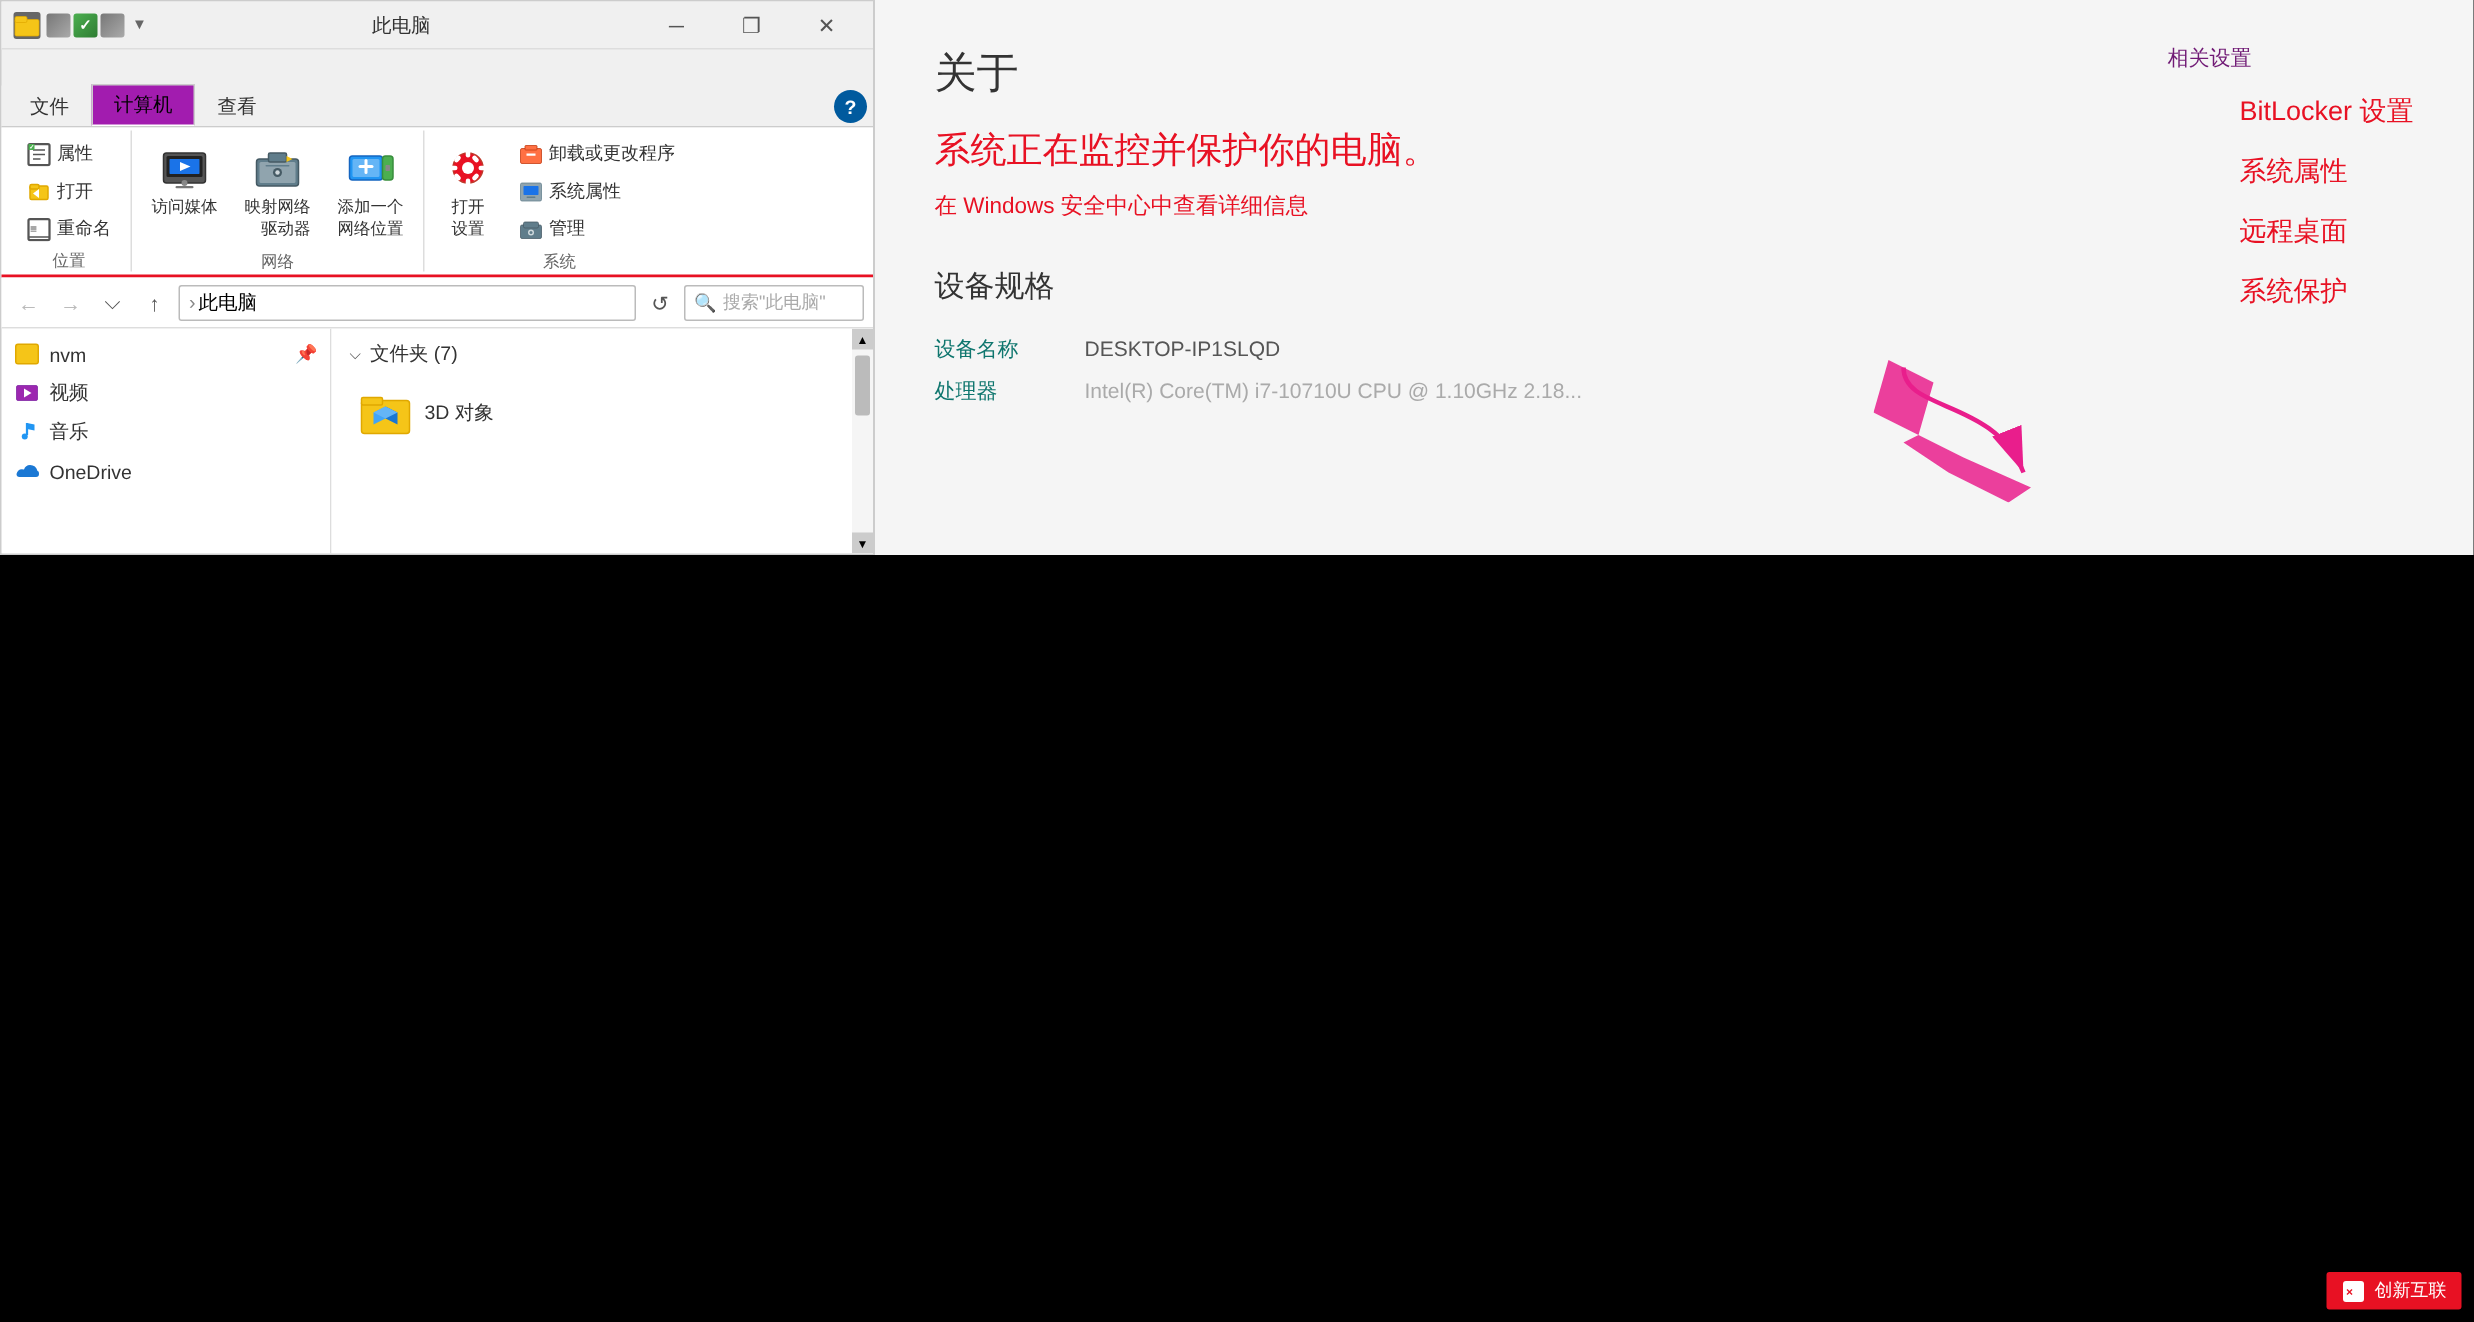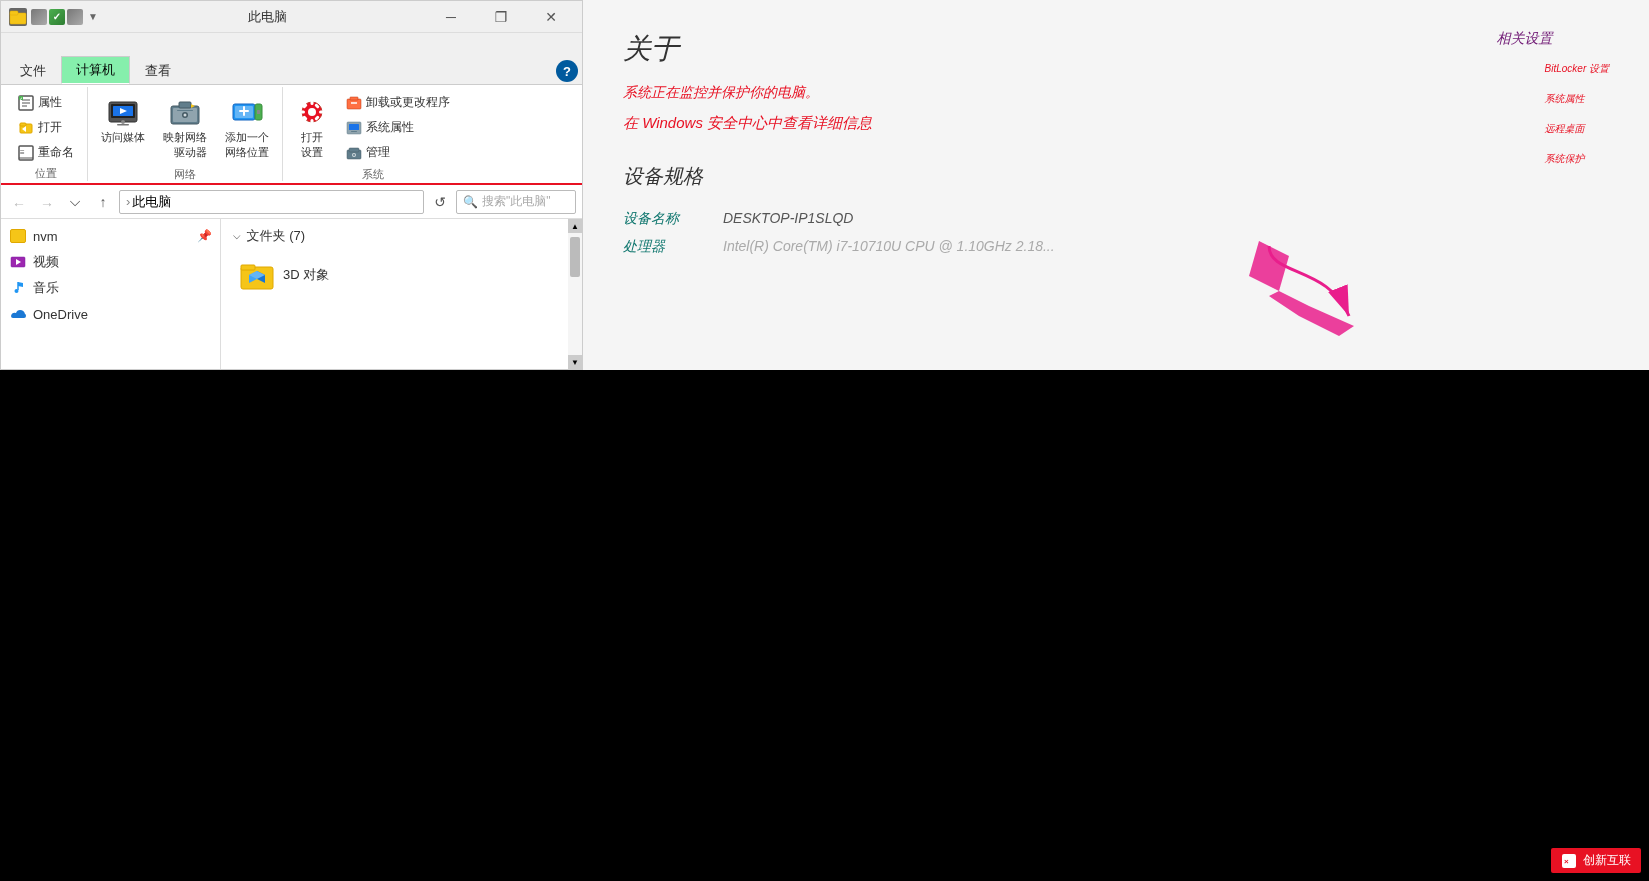--- a/index.html
+++ b/index.html
@@ -89,21 +89,21 @@
     }
     .ribbon-tab {
       padding: 4px 14px;
       font-size: 13px;
       cursor: pointer;
       color: #333;
       border: 1px solid transparent;
       border-bottom: none;
     }
     .ribbon-tab.active {
-      background: #86efac;
+      background: #a21caf;
       border-color: #ccc;
       border-bottom: 1px solid #fff;
       color: #000;
     }
     .ribbon-tab-help {
       margin-left: auto;
       width: 22px;
       height: 22px;
       border-radius: 50%;
       background: #005a9e;
@@ -372,32 +372,31 @@
       color: #333;
     }
 
     
     .settings-panel {
       flex: 1;
       background: #f5f5f5;
       padding: 30px 40px;
       overflow: hidden;
       position: relative;
-      font-style: italic;
     }
 
     .settings-title {
       font-size: 28px;
       font-weight: 300;
       color: #333;
       margin-bottom: 16px;
     }
 
     .settings-status {
-      font-size: 14px;
+      font-size: 24px;
       color: #e81123;
       margin-bottom: 12px;
       font-weight: 400;
     }
 
     .settings-link {
       font-size: 15px;
       color: #e81123;
       cursor: pointer;
       text-decoration: none;
@@ -439,21 +438,21 @@
       top: 30px;
     }
     .related-title {
       font-size: 14px;
       color: #701a75;
       margin-bottom: 14px;
       font-weight: 500;
     }
     .related-link {
       display: block;
-      font-size: 10px;
+      font-size: 18px;
       color: #e81123;
       cursor: pointer;
       margin-bottom: 16px;
       text-decoration: none;
       padding-left: 48px;
     }
 
     
     .arrow-annotation {
       position: absolute;

